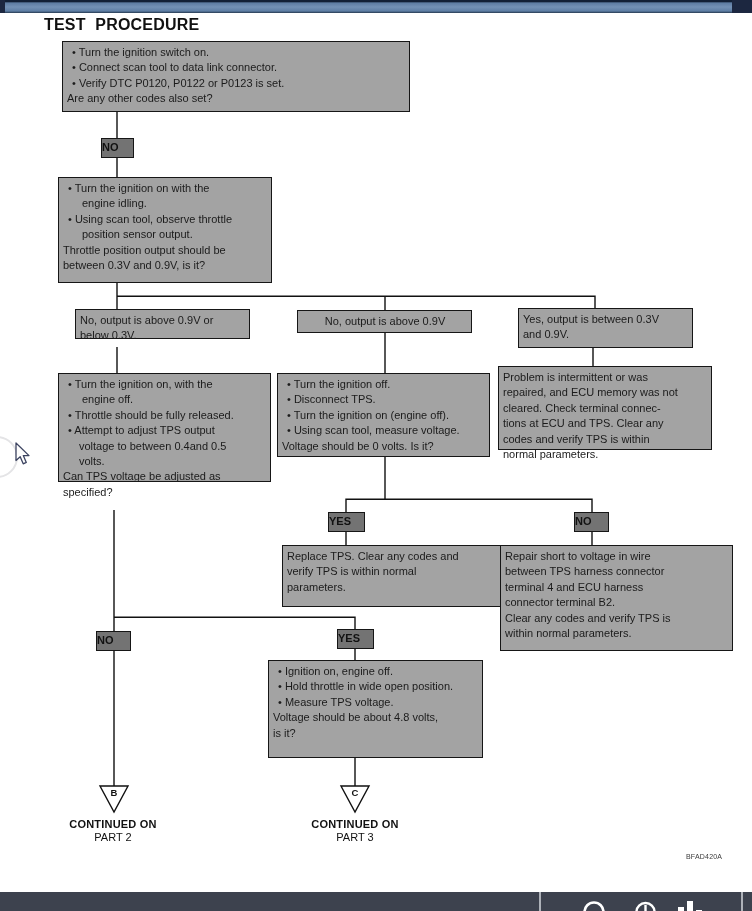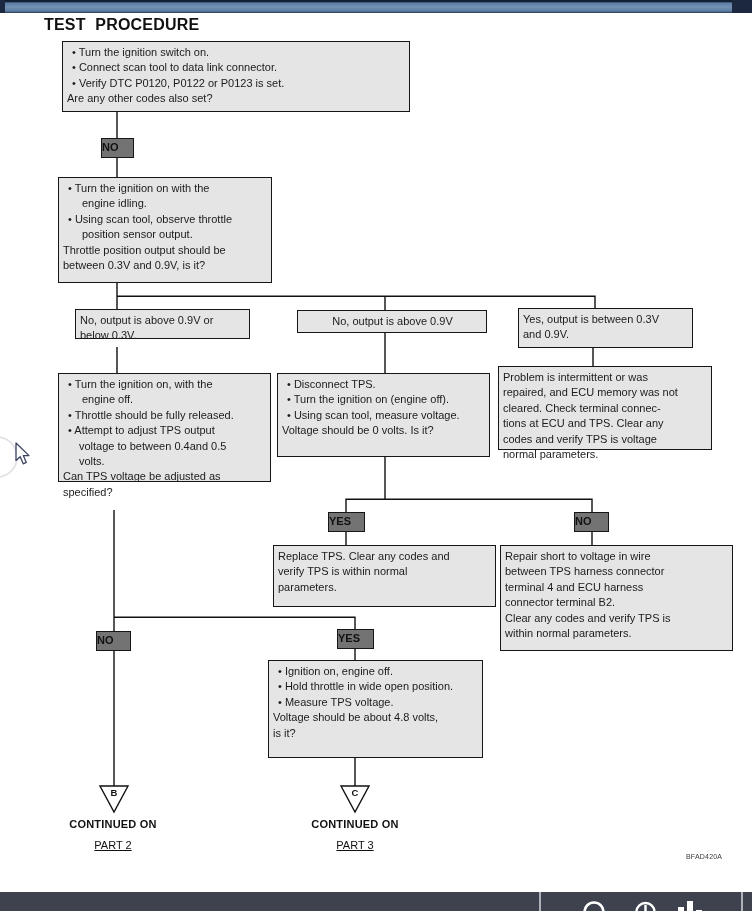--- a/index.html
+++ b/index.html
@@ -8,41 +8,41 @@
     background:#fff;font-family:"Liberation Sans",sans-serif;
   }
   
   .topbar{
     position:absolute;left:0;top:0;width:752px;height:13px;
     background:linear-gradient(180deg,#122036 0,#122036 1.5px,#5d7ca2 3px,#7391b5 7px,#5e7ea4 11px,#24384f 13px);
   }
   .topbar .notch{position:absolute;top:0;height:13px;background:#1c2740;}
   
   .fbox{
-    position:absolute;background:#e5e5e5;border:1.5px solid #161616;
+    position:absolute;background:#a3a3a3;border:1.5px solid #161616;
     font-size:11px;line-height:15.4px;color:#1b1b1b;
     padding:3px 3px 2px 4px;box-sizing:border-box;
   }
   .fbox .bl{padding-left:5px;}
   .fbox .ct{padding-left:19px;}
   .fbox .ct2{padding-left:16px;}
   .fbox.center{text-align:center;}
   
   .lbl{
     position:absolute;background:#737373;border:1.6px solid #161616;
     font-weight:bold;font-size:11px;line-height:16px;text-align:left;
     box-sizing:border-box;color:#111;
   }
   .title{
     position:absolute;left:44px;top:16px;font-size:16px;font-weight:bold;
     color:#111;letter-spacing:0.2px;word-spacing:5px;
   }
   .cont{position:absolute;width:150px;text-align:center;font-size:11px;color:#111;}
   .cont .l1{font-weight:bold;letter-spacing:0.2px;}
-  .cont .l2{margin-top:9px;text-decoration:underline;}
+  .cont .l2{margin-top:1px;}
   .tri-letter{position:absolute;width:28px;text-align:center;font-size:9.5px;font-weight:bold;color:#111;}
   .figcode{position:absolute;left:686px;top:853px;font-size:7px;color:#3a3a3a;letter-spacing:0.2px;}
   
   .bottombar{
     position:absolute;left:0;top:892px;width:752px;height:19px;
     background:#3d424e;overflow:hidden;
   }
   .bottombar .divider{position:absolute;top:0;width:2px;height:19px;background:#c2c5cc;opacity:.85;}
   .bottombar svg{position:absolute;top:5px;}
   
@@ -90,57 +90,58 @@
   <div class="bl">• Using scan tool, observe throttle</div>
   <div class="ct">position sensor output.</div>
   <div class="ln">Throttle position output should be</div>
   <div class="ln">between 0.3V and 0.9V, is it?</div>
 </div>
 
 <div class="fbox" style="left:75px;top:309px;width:175px;height:30px">
   <div class="ln">No, output is above 0.9V or</div>
   <div class="ln">below 0.3V.</div>
 </div>
-<div class="fbox center" style="left:297px;top:310px;width:190px;height:23px">
+<div class="fbox center" style="left:297px;top:310px;width:175px;height:23px">
   <div class="ln">No, output is above 0.9V</div>
 </div>
 <div class="fbox" style="left:518px;top:308px;width:175px;height:40px">
   <div class="ln">Yes, output is between 0.3V</div>
   <div class="ln">and 0.9V.</div>
 </div>
 
 <div class="fbox" style="left:58px;top:373px;width:213px;height:109px">
   <div class="bl">• Turn the ignition on, with the</div>
   <div class="ct">engine off.</div>
   <div class="bl">• Throttle should be fully released.</div>
   <div class="bl">• Attempt to adjust TPS output</div>
   <div class="ct2">voltage to between 0.4and 0.5</div>
   <div class="ct2">volts.</div>
   <div class="ln">Can TPS voltage be adjusted as</div>
   <div class="ln">specified?</div>
 </div>
 <div class="fbox" style="left:277px;top:373px;width:213px;height:84px">
+  <div class="bl">• Turn the ignition off.</div>
   <div class="bl">• Disconnect TPS.</div>
   <div class="bl">• Turn the ignition on (engine off).</div>
   <div class="bl">• Using scan tool, measure voltage.</div>
   <div class="ln">Voltage should be 0 volts. Is it?</div>
 </div>
 <div class="fbox" style="left:498px;top:366px;width:214px;height:84px">
   <div class="ln">Problem is intermittent or was</div>
   <div class="ln">repaired, and ECU memory was not</div>
   <div class="ln">cleared. Check terminal connec-</div>
   <div class="ln">tions at ECU and TPS. Clear any</div>
-  <div class="ln">codes and verify TPS is voltage</div>
+  <div class="ln">codes and verify TPS is within</div>
   <div class="ln">normal parameters.</div>
 </div>
 
 <div class="lbl" style="left:328px;top:512px;width:37px;height:20px">YES</div>
 <div class="lbl" style="left:574px;top:512px;width:35px;height:20px">NO</div>
 
-<div class="fbox" style="left:273px;top:545px;width:223px;height:62px">
+<div class="fbox" style="left:282px;top:545px;width:223px;height:62px">
   <div class="ln">Replace TPS. Clear any codes and</div>
   <div class="ln">verify TPS is within normal</div>
   <div class="ln">parameters.</div>
 </div>
 <div class="fbox" style="left:500px;top:545px;width:233px;height:106px">
   <div class="ln">Repair short to voltage in wire</div>
   <div class="ln">between TPS harness connector</div>
   <div class="ln">terminal 4 and ECU harness</div>
   <div class="ln">connector terminal B2.</div>
   <div class="ln">Clear any codes and verify TPS is</div>

